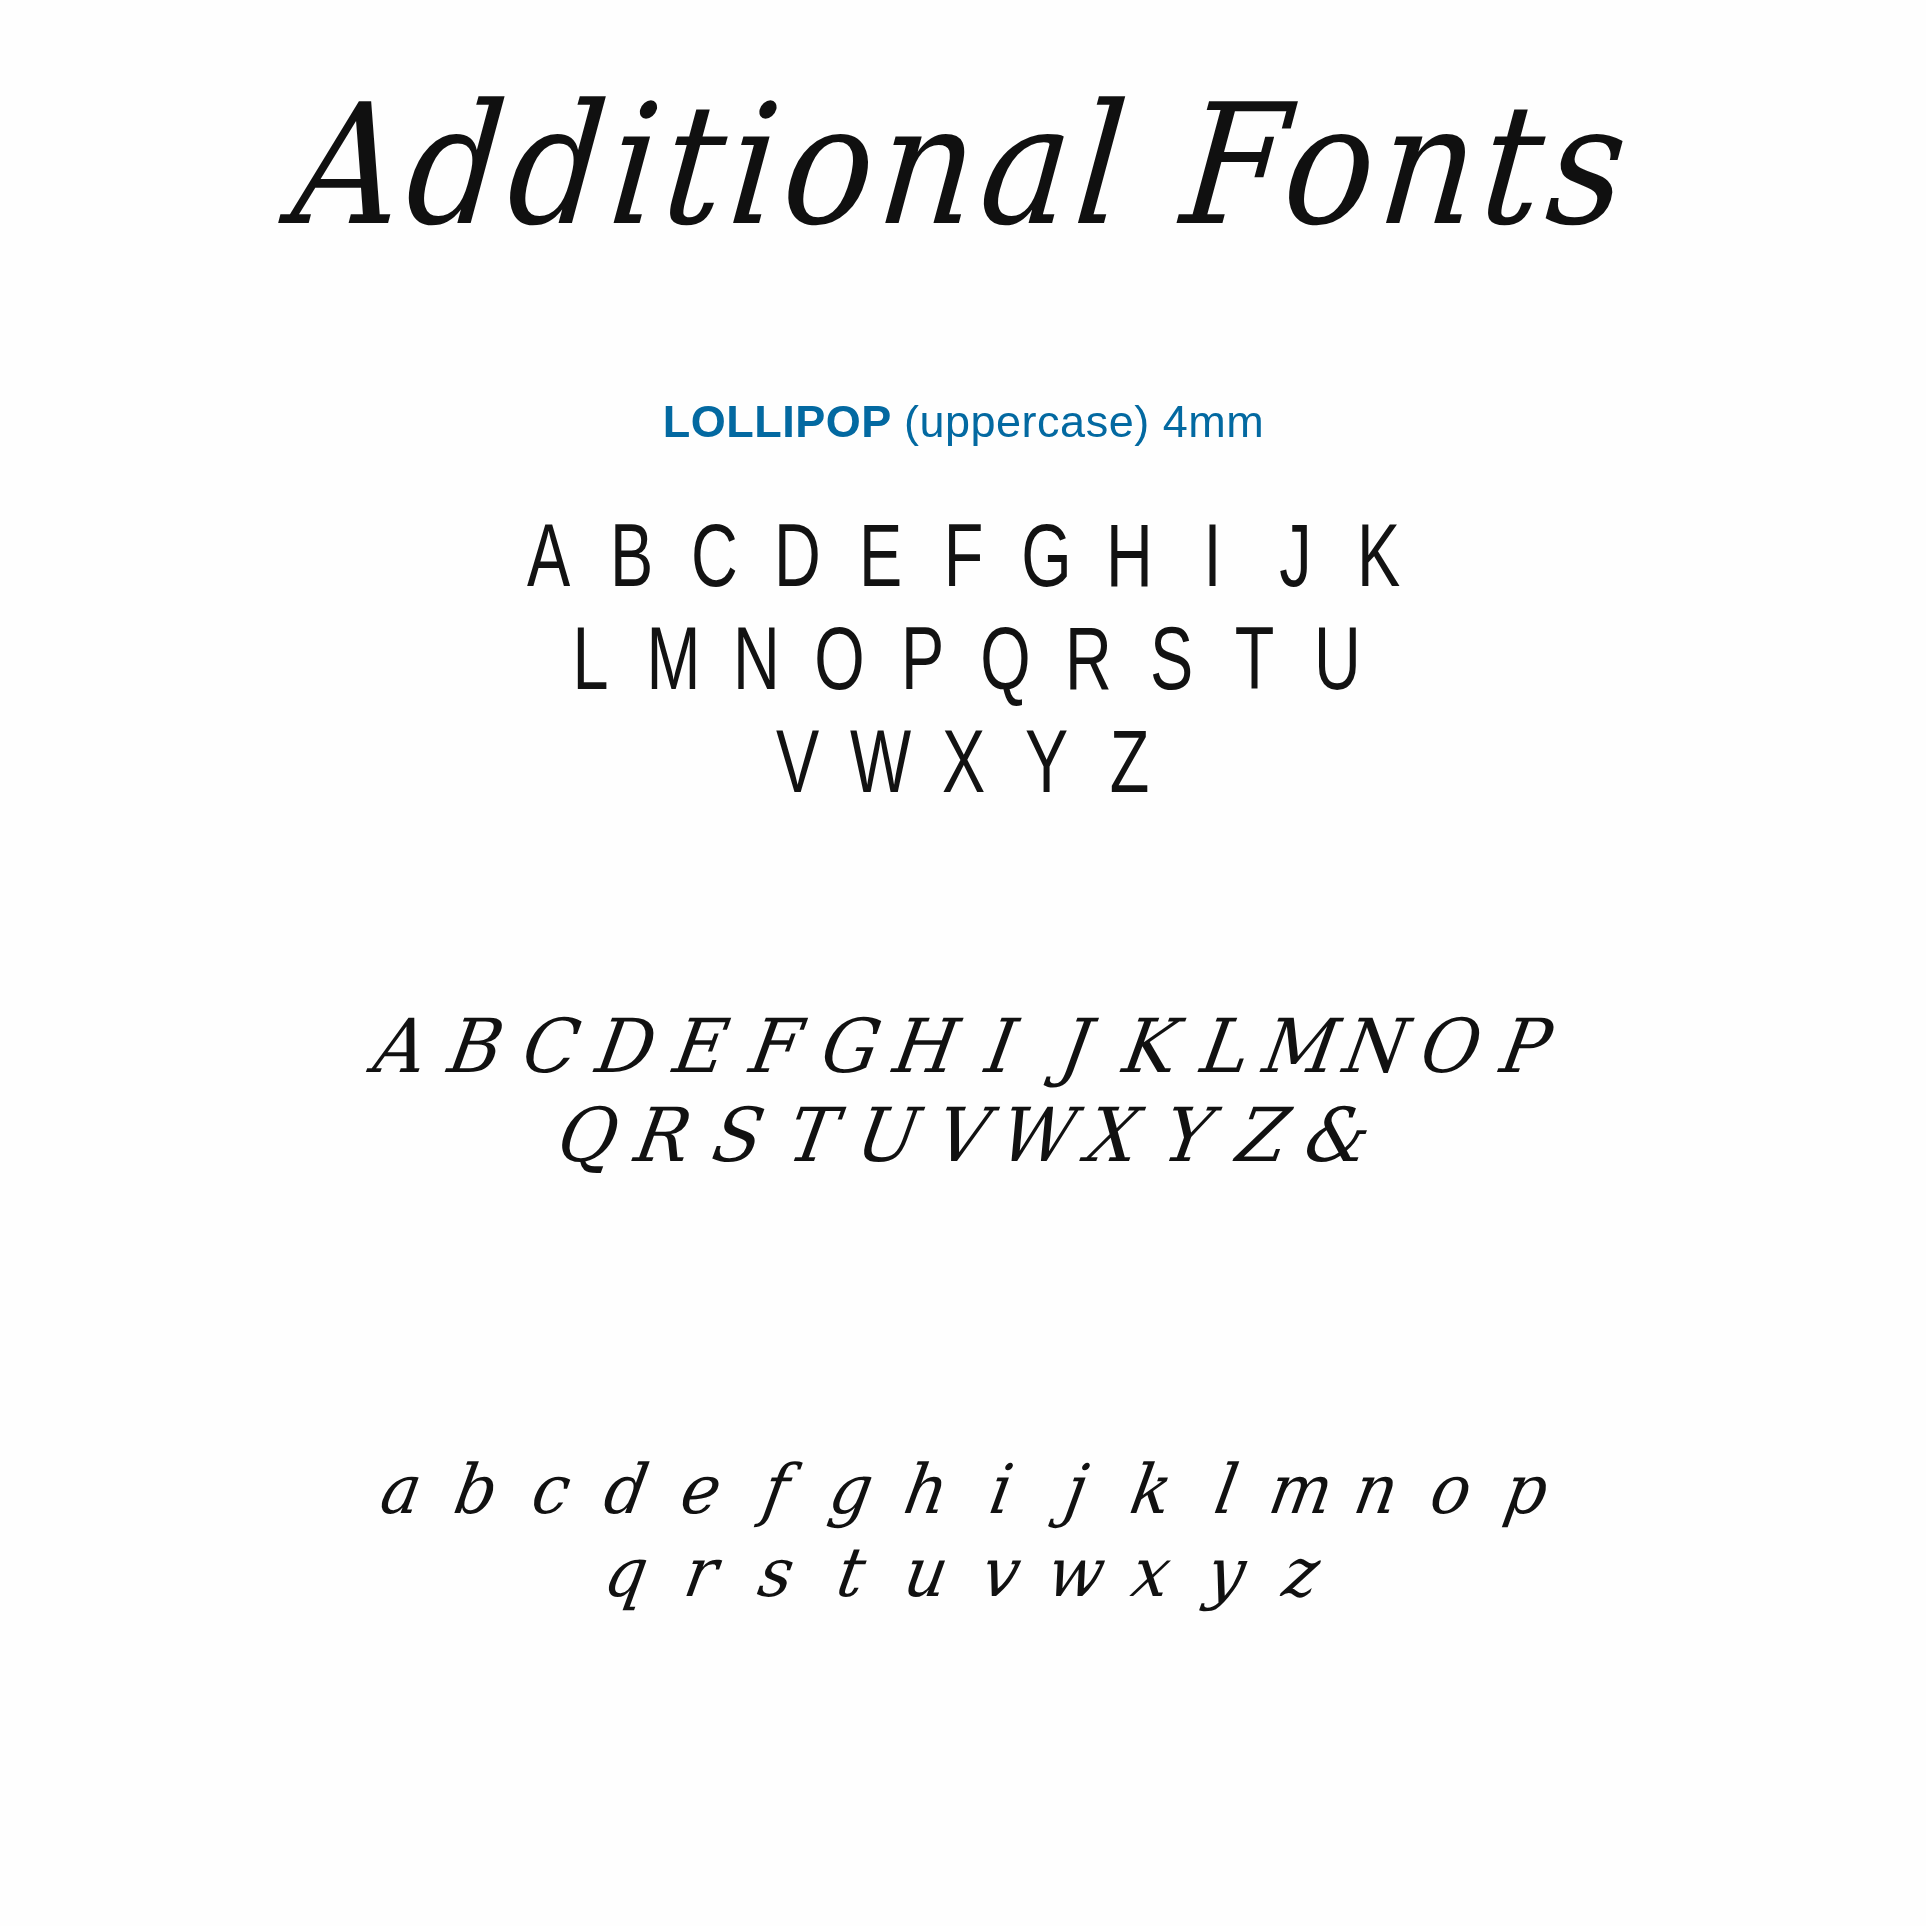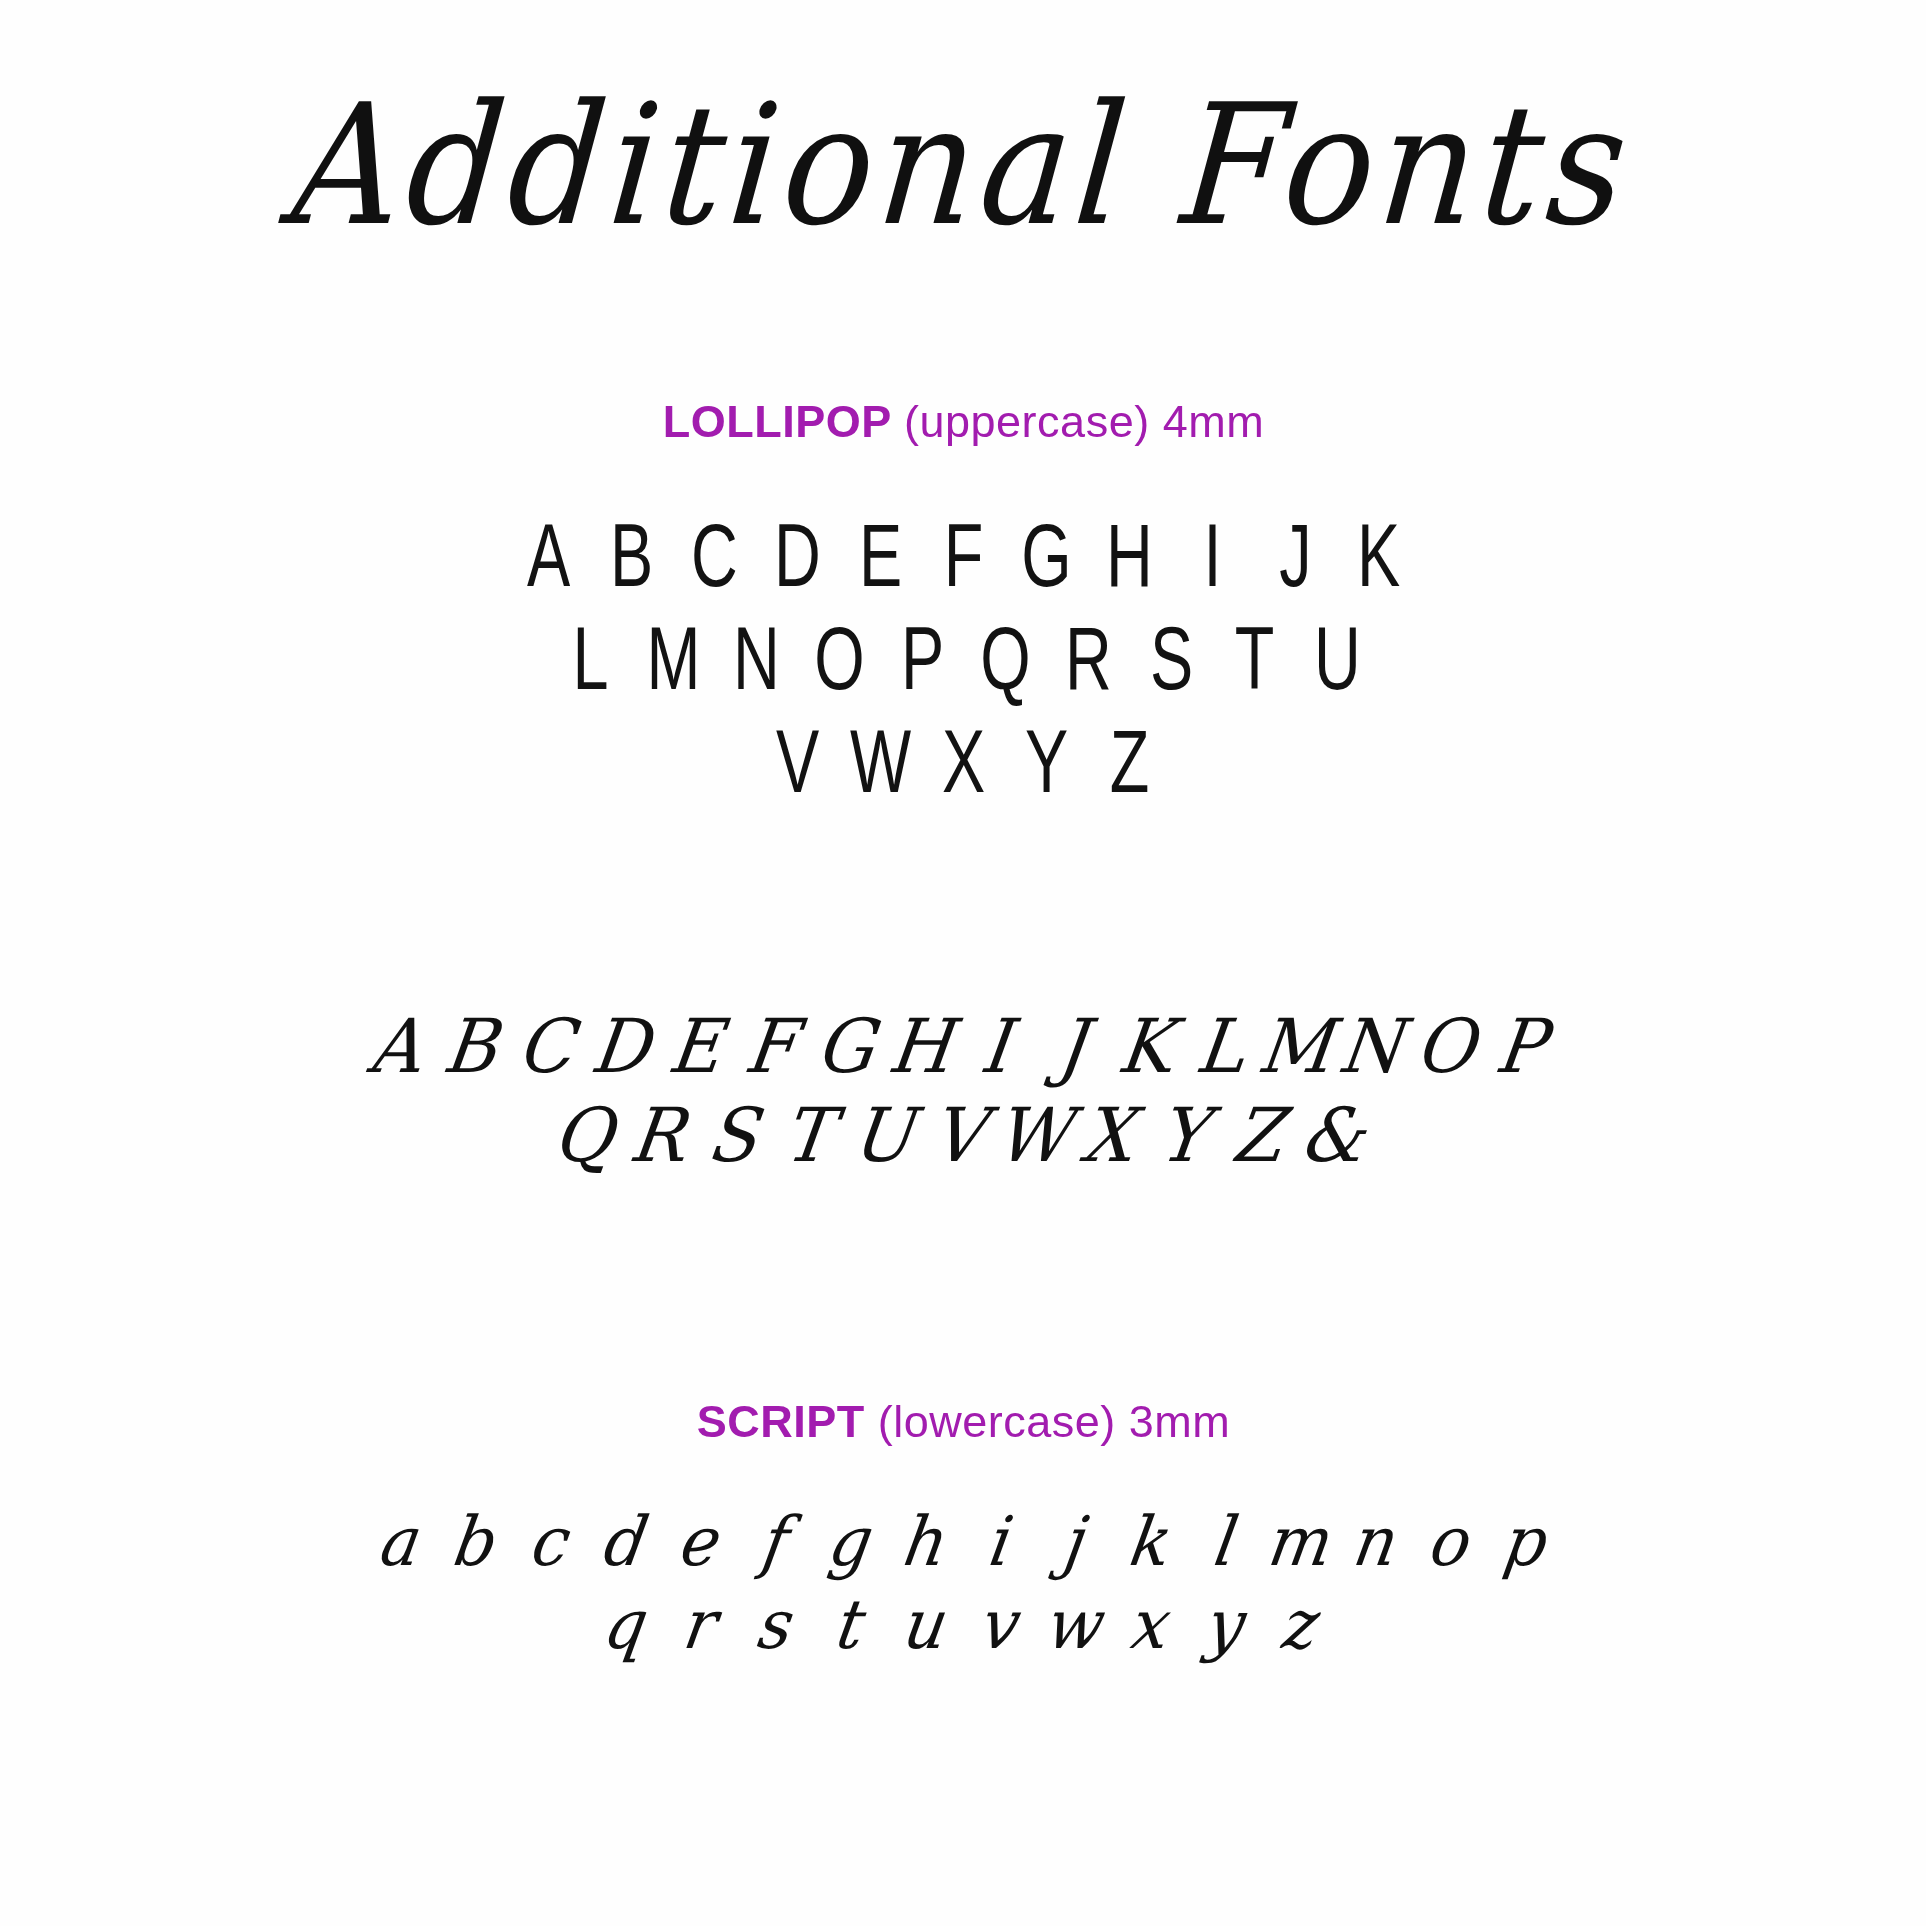--- a/index.html
+++ b/index.html
@@ -48,21 +48,21 @@
     position: absolute;
     left: 0;
     width: 100%;
     text-align: center;
   }
   .sec-heading {
     font-family: "Liberation Sans", sans-serif;
     font-weight: 700;
     font-size: 45px;
     letter-spacing: 0.5px;
-    color: #a21caf;
+    color: #0369a1;
     margin: 0;
   }
   .sec-heading .light {
     font-weight: 400;
   }
 
   
   .lolli-rows {
     margin-top: 71px;
   }
@@ -195,24 +195,20 @@
         <span>W</span>
         <span>X</span>
         <span>Y</span>
         <span>Z</span>
         <span>&amp;</span>
       </div>
     </div>
   </div>
 
   <div class="section" id="sec-script-lower">
-    <div class="sec-heading">
-      <span>SCRIPT</span>
-      <span class="light">(lowercase) 3mm</span>
-    </div>
     <div class="script-rows">
       <div class="script-row lower">
         <span>a</span>
         <span>b</span>
         <span>c</span>
         <span>d</span>
         <span>e</span>
         <span>f</span>
         <span>g</span>
         <span>h</span>

